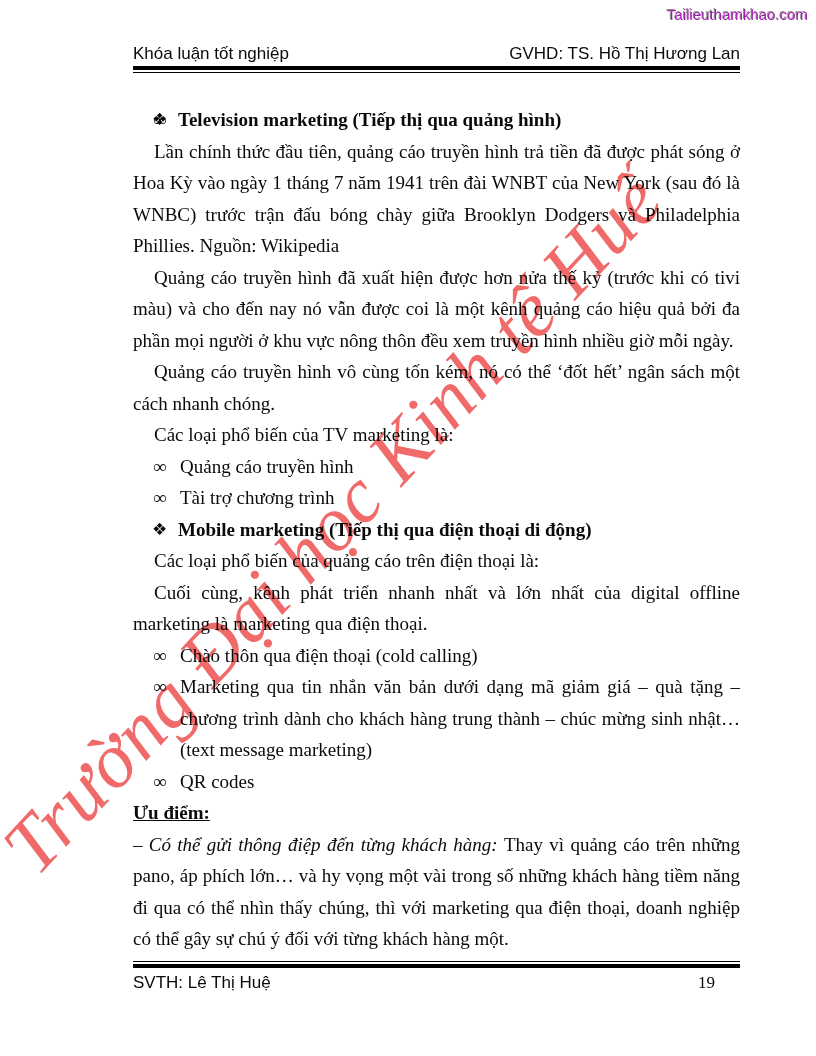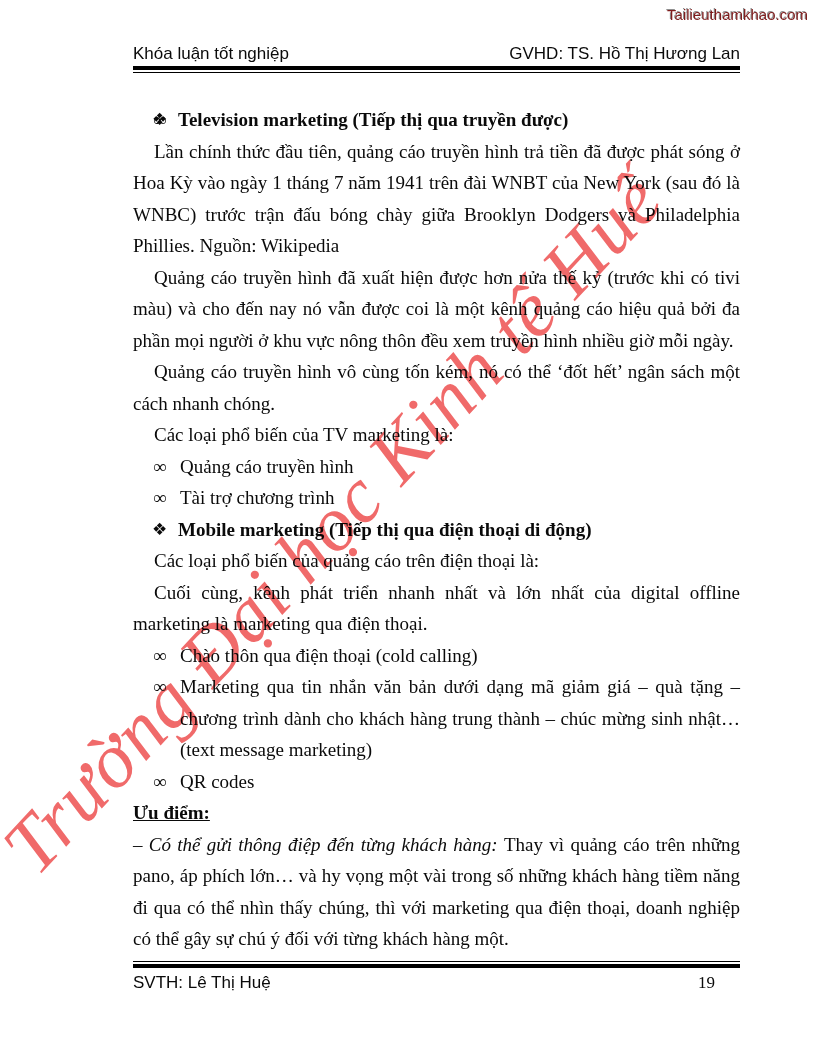--- a/index.html
+++ b/index.html
@@ -9,21 +9,21 @@
     background: #ffffff;
     overflow: hidden;
     font-family: "Liberation Serif", serif;
     color: #0a0a0a;
   }
   
   .site-label {
     position: absolute; top: 6px; right: 8px;
     font-family: "Liberation Sans", sans-serif;
     font-size: 15px;
-    color: #7f1d1d;
+    color: #a21caf;
     text-shadow: 1px 1px 0 #ffffff, -1px -1px 0 #8f8f8f;
   }
   
   .header-row {
     position: absolute; left: 133px; width: 607px; top: 44px;
     display: flex; justify-content: space-between; align-items: baseline;
     font-family: "Liberation Sans", sans-serif;
     font-size: 17px; line-height: 20px; gap: 16px;
   }
   .header-rule {
@@ -86,21 +86,21 @@
   <div class="site-label">Tailieuthamkhao.com</div>
 
   <div class="header-row">
     <span>Khóa luận tốt nghiệp</span>
     <span>GVHD: TS. Hồ Thị Hương Lan</span>
   </div>
   <div class="header-rule"></div>
 
   <div class="body-text">
       <div class="block bullet"><span class="marker">∞</span></div>
-      <div class="block heading"><span class="marker">❖</span><span>Television marketing (Tiếp thị qua truyền được)</span></div>
+      <div class="block heading"><span class="marker">❖</span><span>Television marketing (Tiếp thị qua quảng hình)</span></div>
       <div class="block para">Lần chính thức đầu tiên, quảng cáo truyền hình trả tiền đã được phát sóng ở Hoa Kỳ vào ngày 1 tháng 7 năm 1941 trên đài WNBT của New York (sau đó là WNBC) trước trận đấu bóng chày giữa Brooklyn Dodgers và Philadelphia Phillies. Nguồn: Wikipedia</div>
       <div class="block para">Quảng cáo truyền hình đã xuất hiện được hơn nửa thế kỷ (trước khi có tivi màu) và cho đến nay nó vẫn được coi là một kênh quảng cáo hiệu quả bởi đa phần mọi người ở khu vực nông thôn đều xem truyền hình nhiều giờ mỗi ngày.</div>
       <div class="block para">Quảng cáo truyền hình vô cùng tốn kém, nó có thể ‘đốt hết’ ngân sách một cách nhanh chóng.</div>
       <div class="block para">Các loại phổ biến của TV marketing là:</div>
       <div class="block bullet"><span class="marker">∞</span><span>Quảng cáo truyền hình</span></div>
       <div class="block bullet"><span class="marker">∞</span><span>Tài trợ chương trình</span></div>
       <div class="block heading"><span class="marker">❖</span><span>Mobile marketing (Tiếp thị qua điện thoại di động)</span></div>
       <div class="block para">Các loại phổ biến của quảng cáo trên điện thoại là:</div>
       <div class="block para">Cuối cùng, kênh phát triển nhanh nhất và lớn nhất của digital offline marketing là marketing qua điện thoại.</div>
       <div class="block bullet"><span class="marker">∞</span><span>Chào thôn qua điện thoại (cold calling)</span></div>

